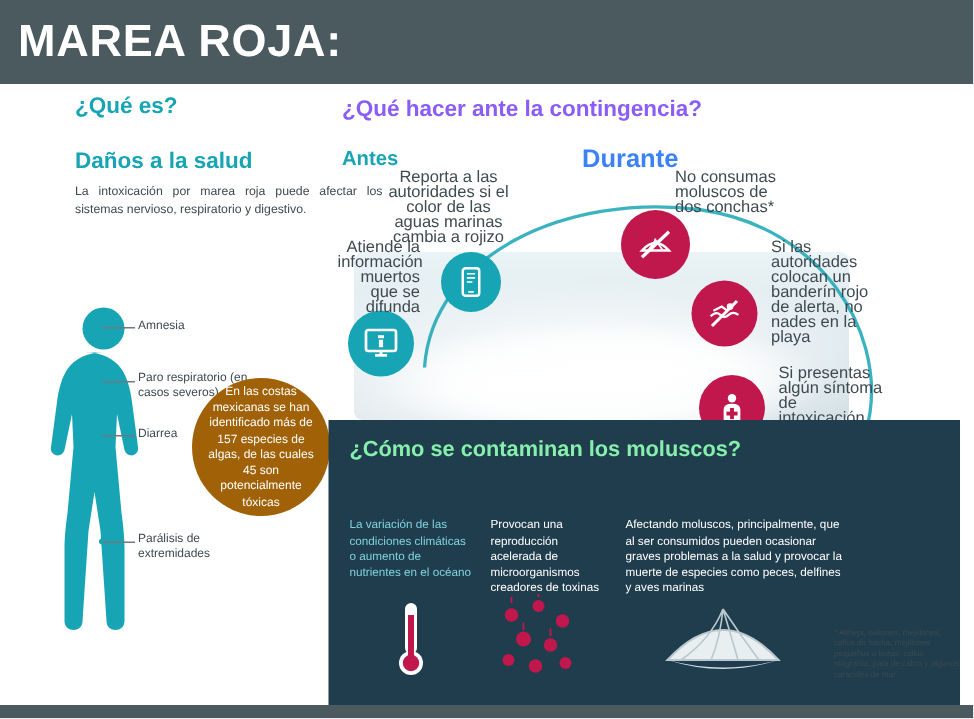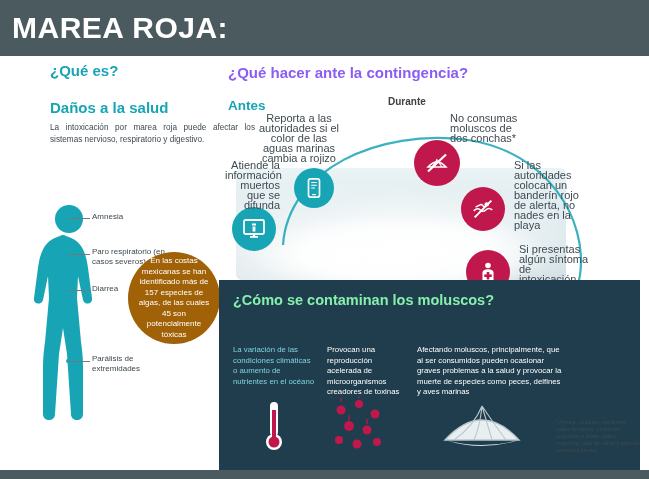--- a/index.html
+++ b/index.html
@@ -40,21 +40,21 @@
   .dot{position:absolute;width:4px;height:4px;border-radius:50%;background:#17a5b5;}
 
   .bubble{
     position:absolute;left:120px;top:56px;width:92px;height:92px;border-radius:50%;
     background:#a16207;color:#fff;font-size:8px;line-height:10.5px;
     display:flex;align-items:center;justify-content:center;text-align:center;
     padding:6px;box-sizing:border-box;
   }
   .h-dark{color:#8b5cf6;font-size:15px;font-weight:bold;margin:0;}
   .h-antes{position:absolute;left:0;top:36px;color:#17a5b5;font-size:13.5px;font-weight:bold;}
-  .h-durante{position:absolute;left:160px;top:36px;color:#404040;font-size:10px;font-weight:bold;}
+  .h-durante{position:absolute;left:160px;top:36px;color:#3b82f6;font-size:17px;font-weight:bold;}
 
   .cap{position:absolute;color:#3d4a50;font-size:11px;line-height:10px;}
 
   
   .node{
     position:absolute;border-radius:50%;display:flex;align-items:center;justify-content:center;
     color:#fff;
   }
   .node.teal{background:#17a5b5;}
   .node.red{background:#c0174d;}

